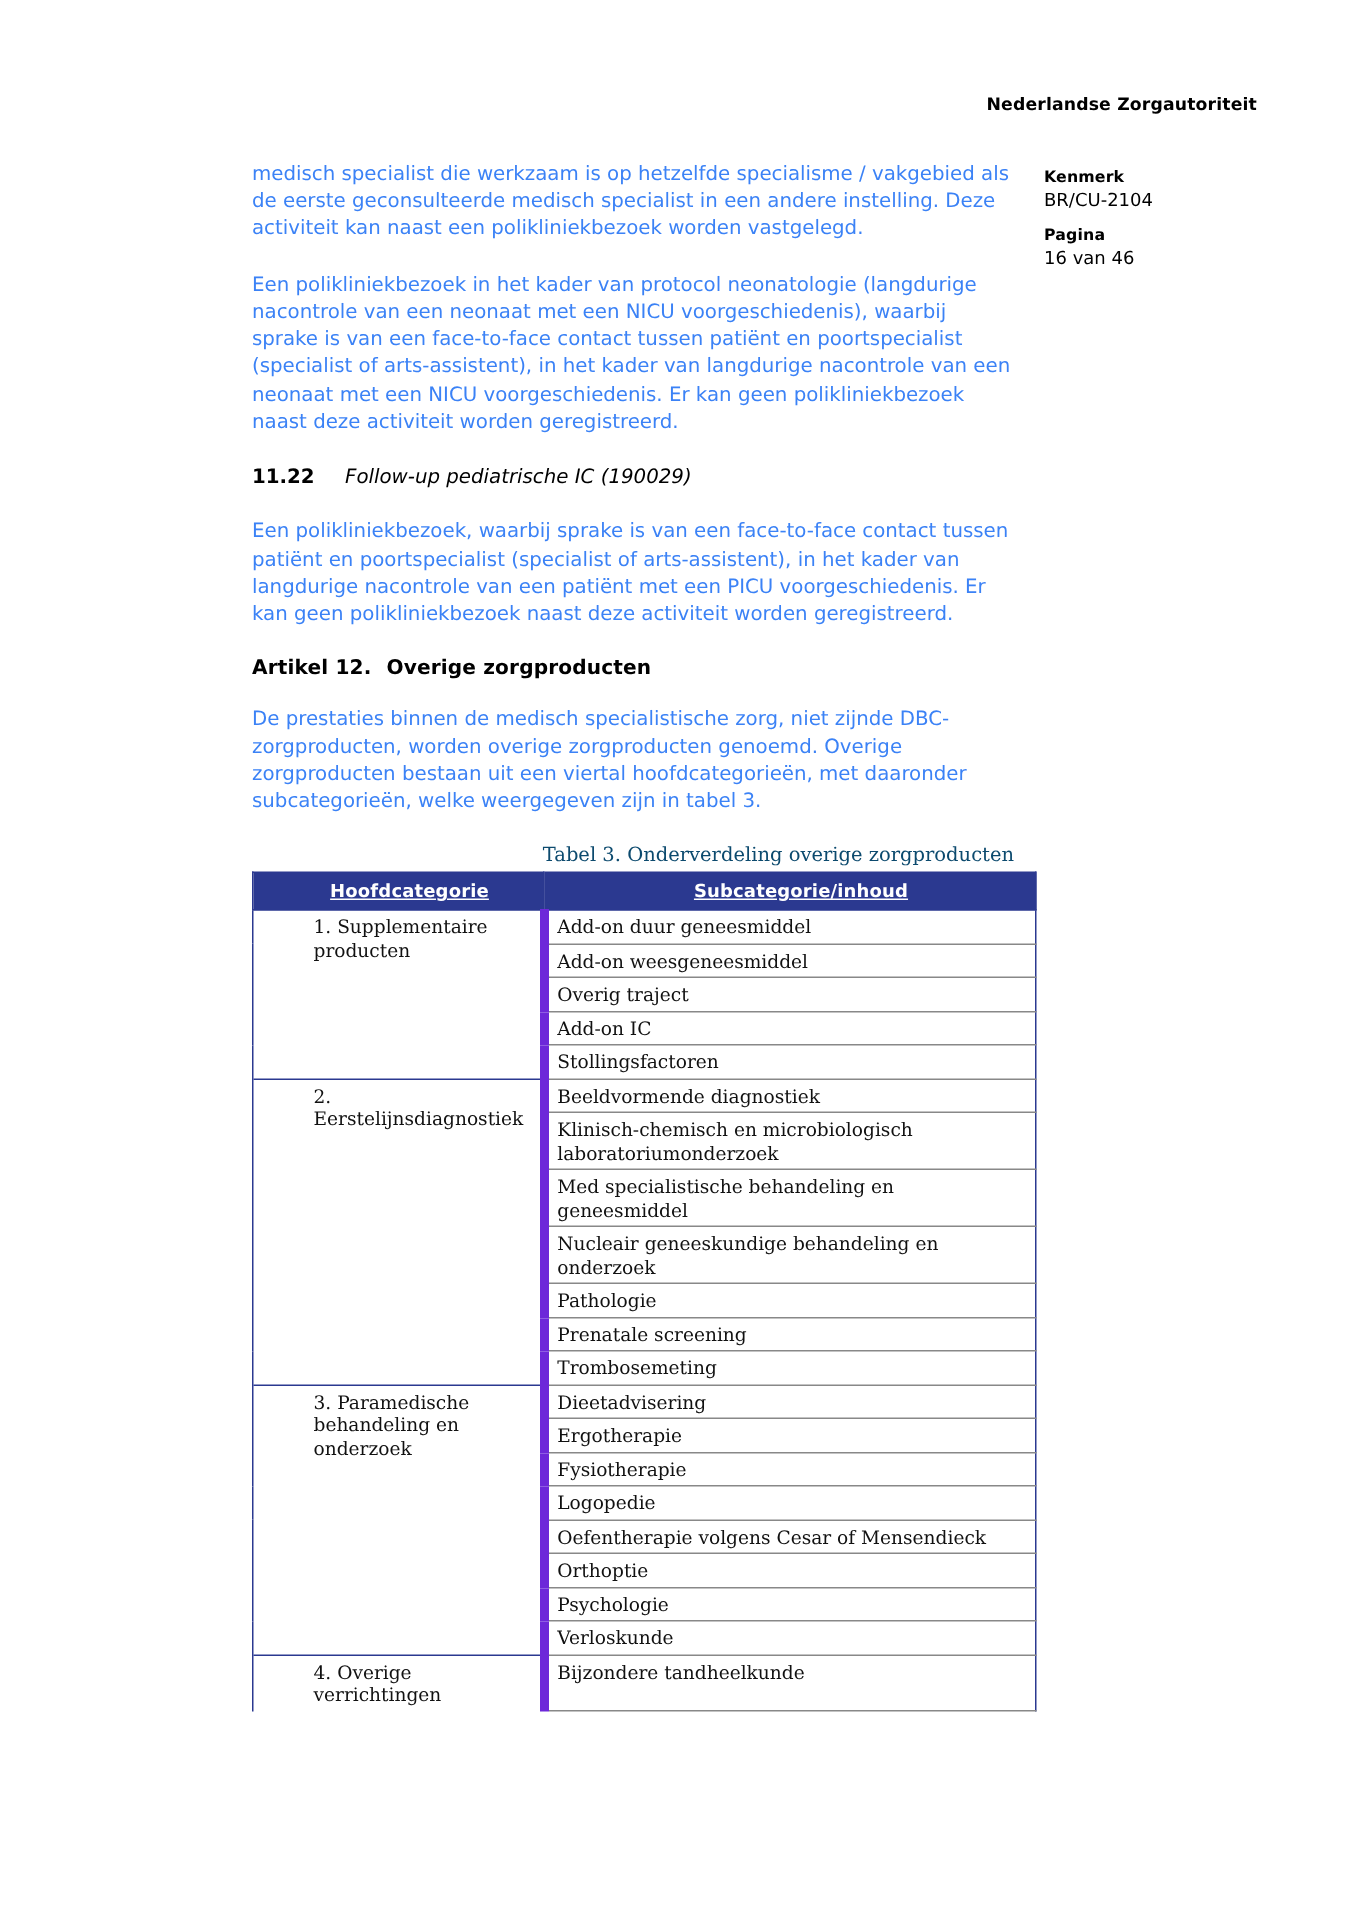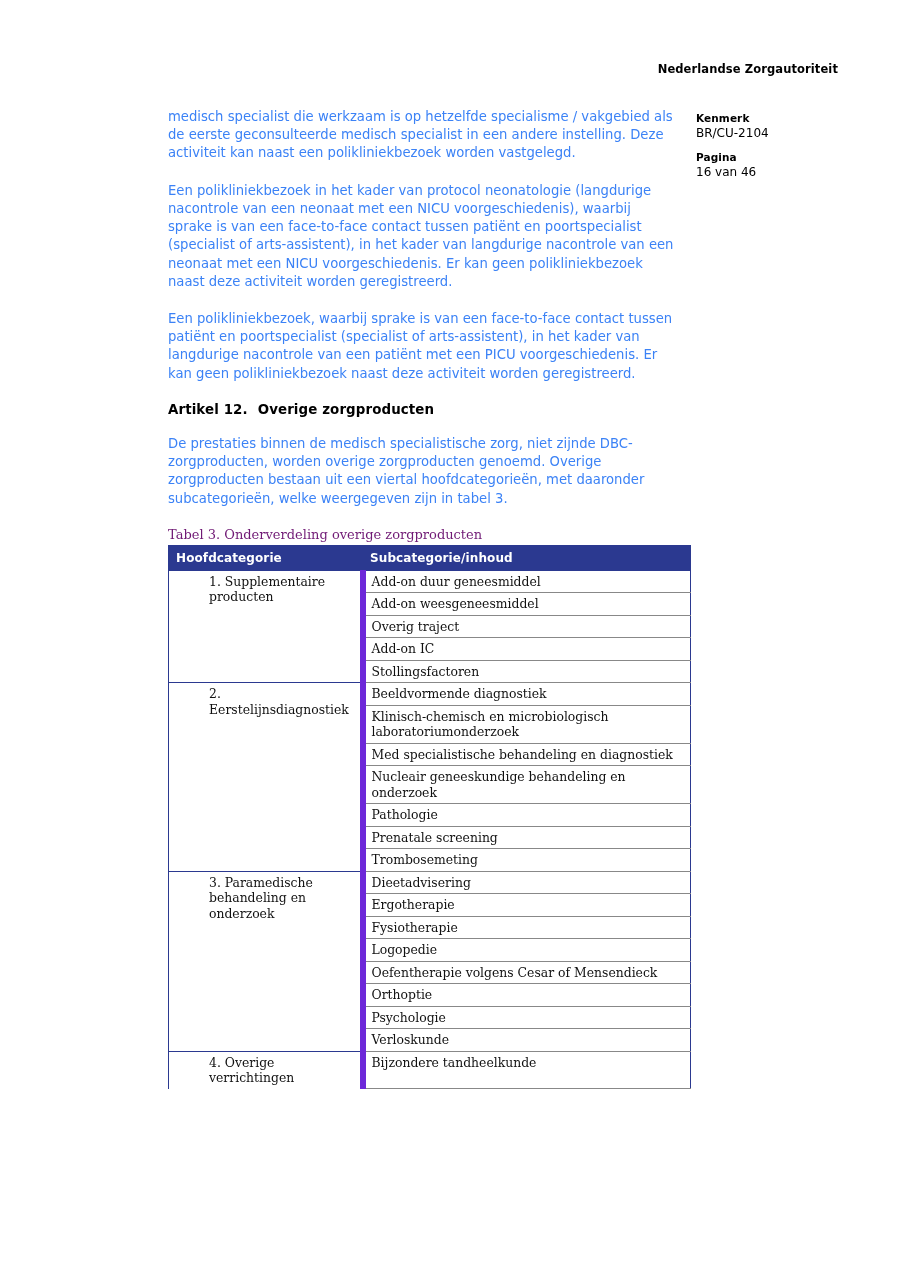--- a/index.html
+++ b/index.html
@@ -85,39 +85,41 @@
     font-size: 13.4px;
     font-weight: bold;
     letter-spacing: 0.1px;
   }
   .art-title .sp { display: inline-block; width: 10px; }
 
   
   .tbl-caption {
     margin: 4px 0 3px 0;
     font-size: 13px;
-    color: #701a75;
+    color: #0c4a6e;
     font-family: "DejaVu Serif", serif;
+    text-align: right;
   }
   table.zp {
     border-collapse: collapse;
     width: 522px;
     table-layout: fixed;
     font-family: "DejaVu Serif", serif;
   }
   table.zp th {
     background: #2b3990;
     color: #ffffff;
     font-family: "DejaVu Sans", sans-serif;
     font-size: 12px;
     font-weight: bold;
-    text-align: left;
-    padding: 5px 7px 5px 7px;
+    text-align: center;
+    padding: 5px 7px 5px 22px;
     border: 1px solid #2b3990;
     letter-spacing: 0.1px;
+    text-decoration: underline;
   }
   table.zp td {
     border: 1px solid #2b3990;
     padding: 3px 6px 3px 6px;
     font-size: 12.4px;
     vertical-align: top;
     line-height: 1.25;
     color: #111;
   }
   table.zp td.cat {
@@ -153,20 +155,24 @@
     <div class="lbl">Pagina</div>
     <div class="val">16 van 46</div>
   </div>
 
   <div class="content">
 
     <p class="body">medisch specialist die werkzaam is op hetzelfde specialisme / vakgebied als de eerste geconsulteerde medisch specialist in een andere instelling. Deze activiteit kan naast een polikliniekbezoek worden vastgelegd.</p>
 
     <p class="body">Een polikliniekbezoek in het kader van protocol neonatologie (langdurige nacontrole van een neonaat met een NICU voorgeschiedenis), waarbij sprake is van een face-to-face contact tussen patiënt en poortspecialist (specialist of arts-assistent), in het kader van langdurige nacontrole van een neonaat met een NICU voorgeschiedenis. Er kan geen polikliniekbezoek naast deze activiteit worden geregistreerd.</p>
 
+    <div class="art-head">
+      <span class="num">11.22</span>
+      <span class="ttl">Follow-up pediatrische IC (190029)</span>
+    </div>
     <p class="body">Een polikliniekbezoek, waarbij sprake is van een face-to-face contact tussen patiënt en poortspecialist (specialist of arts-assistent), in het kader van langdurige nacontrole van een patiënt met een PICU voorgeschiedenis. Er kan geen polikliniekbezoek naast deze activiteit worden geregistreerd.</p>
 
     <div class="art-title">
       <span>Artikel 12.</span><span class="sp"></span><span>Overige zorgproducten</span>
     </div>
     <p class="body">De prestaties binnen de medisch specialistische zorg, niet zijnde DBC-zorgproducten, worden overige zorgproducten genoemd. Overige zorgproducten bestaan uit een viertal hoofdcategorieën, met daaronder subcategorieën, welke weergegeven zijn in tabel 3.</p>
 
     <div class="tbl-caption">Tabel 3. Onderverdeling overige zorgproducten</div>
 
     <table class="zp">
@@ -200,21 +206,21 @@
         </tr>
 
         <tr class="grp-first">
           <td class="cat first" rowspan="7">2. Eerstelijnsdiagnostiek</td>
           <td class="sub">Beeldvormende diagnostiek</td>
         </tr>
         <tr>
           <td class="sub">Klinisch-chemisch en microbiologisch laboratoriumonderzoek</td>
         </tr>
         <tr>
-          <td class="sub">Med specialistische behandeling en diagnostiek</td>
+          <td class="sub">Med specialistische behandeling en geneesmiddel</td>
         </tr>
         <tr>
           <td class="sub">Nucleair geneeskundige behandeling en onderzoek</td>
         </tr>
         <tr>
           <td class="sub">Pathologie</td>
         </tr>
         <tr>
           <td class="sub">Prenatale screening</td>
         </tr>

